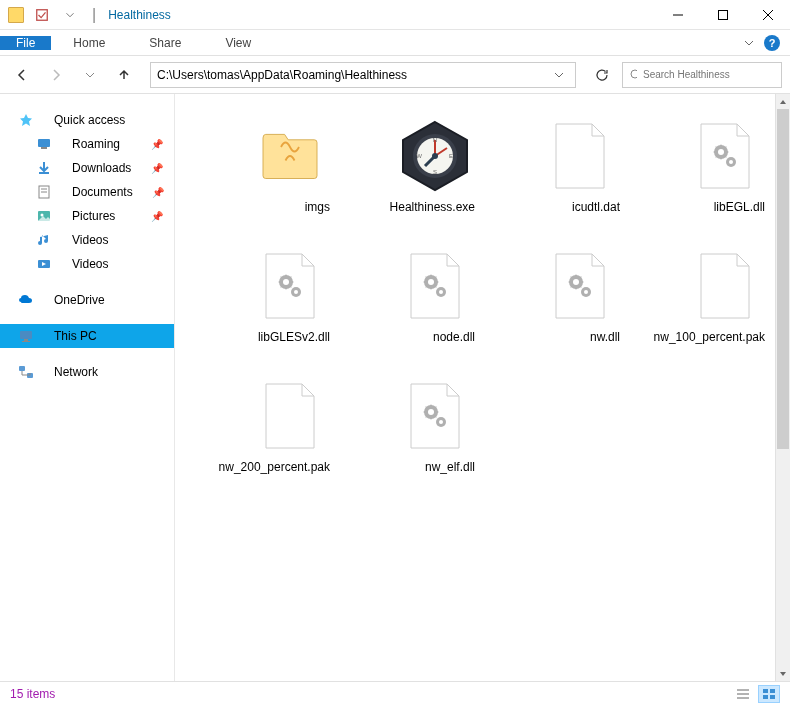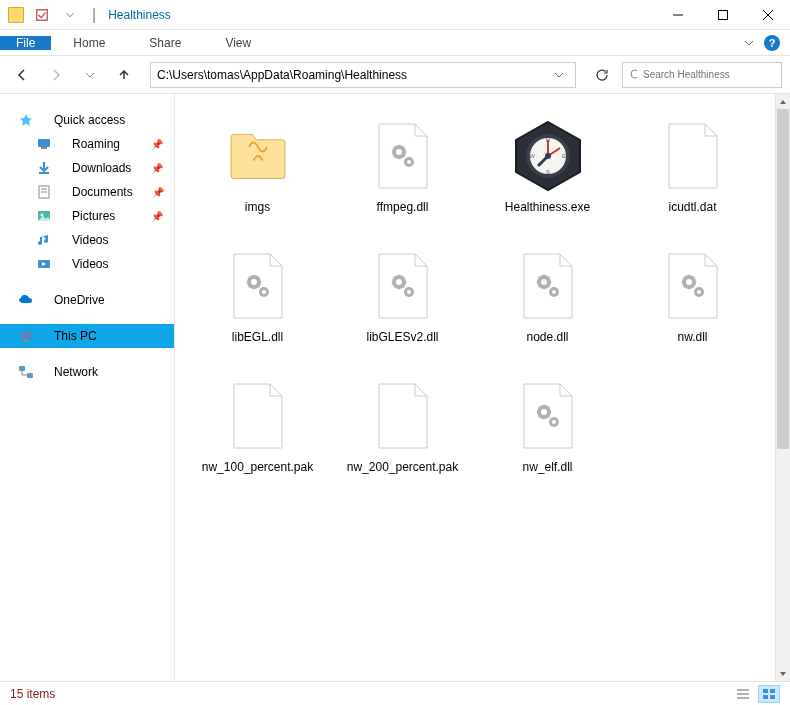--- a/index.html
+++ b/index.html
@@ -38,30 +38,30 @@
 .body { display: flex; height: calc(705px - 30px - 26px - 38px - 24px); }
 .sidebar { width: 175px; border-right: 1px solid #e8e8e8; padding-top: 14px; overflow: hidden; }
 .side-item { height: 24px; display: flex; align-items: center; padding-left: 18px; gap: 20px; font-size: 12px; color: #000; cursor: pointer; }
 .side-item.selected { background: #0ea5e9; }
 .side-item.sub { padding-left: 36px; }
 .side-icon { width: 16px; height: 16px; flex-shrink: 0; display: flex; align-items: center; justify-content: center; }
 .pin { margin-left: auto; margin-right: 10px; color: #888; font-size: 10px; }
 .side-group-gap { height: 12px; }
 
 .content { flex: 1; padding: 14px 10px; display: flex; flex-wrap: wrap; align-content: flex-start; gap: 0; overflow-y: auto; position: relative; }
-.file-item { width: 145px; height: 130px; display: flex; flex-direction: column; align-items: center; justify-content: flex-start; padding-top: 8px; cursor: pointer; }
+.file-item { width: 145px; height: 130px; display: flex; flex-direction: column; align-items: flex-end; justify-content: flex-start; padding-top: 8px; cursor: pointer; }
 .file-icon-wrap { width: 80px; height: 80px; display: flex; align-items: center; justify-content: center; }
 .file-label { font-size: 12px; text-align: center; color: #000; margin-top: 4px; max-width: 130px; word-wrap: break-word; line-height: 1.2; }
 
 .scrollbar-v { position: absolute; right: 0; top: 94px; bottom: 24px; width: 15px; background: #f0f0f0; border-left: 1px solid #e1e1e1; }
 .scroll-arrow { height: 15px; display: flex; align-items: center; justify-content: center; color: #666; cursor: pointer; }
 .scroll-thumb { position: absolute; top: 15px; left: 1px; right: 1px; height: 340px; background: #cdcdcd; }
 
 
-.statusbar { height: 24px; border-top: 1px solid #e1e1e1; display: flex; align-items: center; padding: 0 10px; font-size: 12px; color: #7f1d1d; background: #fff; position: absolute; bottom: 0; left: 0; right: 0; }
+.statusbar { height: 24px; border-top: 1px solid #e1e1e1; display: flex; align-items: center; padding: 0 10px; font-size: 12px; color: #a21caf; background: #fff; position: absolute; bottom: 0; left: 0; right: 0; }
 .status-right { margin-left: auto; display: flex; gap: 4px; }
 .view-btn { width: 22px; height: 18px; display: flex; align-items: center; justify-content: center; cursor: pointer; border: 1px solid transparent; }
 .view-btn.active { background: #cce8ff; border-color: #99d1ff; }
 </style>
 </head>
 <body>
 
 <div class="titlebar">
   <div class="titlebar-left">
     <div class="titlebar-icon"></div>
@@ -265,38 +265,20 @@
 
   <div class="content" id="file-grid">
       <div class="file-item">
         <div class="file-icon-wrap">
           <svg width="72" height="72" viewBox="0 0 80 80">
             <path d="M10 20 L10 62 Q10 65 13 65 L67 65 Q70 65 70 62 L70 25 Q70 22 67 22 L38 22 L34 16 L13 16 Q10 16 10 20" fill="#ffe29a" stroke="#d4a84b"></path>
             <path d="M30 30 Q35 20 40 30 Q45 40 50 30 M35 45 Q40 35 45 45" fill="none" stroke="#e8a33d" stroke-width="2"></path>
           </svg>
         </div>
         <div class="file-label">imgs</div>
-      </div>
-      <div class="file-item">
-        <div class="file-icon-wrap">
-          <svg width="64" height="72" viewBox="0 0 64 72">
-            <path d="M8 4 L44 4 L56 16 L56 68 L8 68 Z" fill="#fff" stroke="#ccc"></path>
-            <path d="M44 4 L44 16 L56 16" fill="none" stroke="#ccc"></path>
-            <g transform="translate(20,24)">
-              <circle cx="8" cy="8" r="7" fill="#b0b0b0"></circle>
-              <circle cx="8" cy="8" r="3" fill="#fff"></circle>
-              <path d="M8 0 L9 2 L7 2 Z M8 16 L9 14 L7 14 Z M0 8 L2 9 L2 7 Z M16 8 L14 9 L14 7 Z M2.3 2.3 L4 3 L3 4 Z M13.7 13.7 L12 13 L13 12 Z M13.7 2.3 L13 4 L12 3 Z M2.3 13.7 L3 12 L4 13 Z" fill="#b0b0b0"></path>
-            </g>
-            <g transform="translate(32,36)">
-              <circle cx="6" cy="6" r="5" fill="#b0b0b0"></circle>
-              <circle cx="6" cy="6" r="2" fill="#fff"></circle>
-            </g>
-          </svg>
-        </div>
-        <div class="file-label">ffmpeg.dll</div>
       </div>
       <div class="file-item">
         <div class="file-icon-wrap">
           <svg width="80" height="80" viewBox="0 0 80 80">
             <polygon points="40,6 72,24 72,56 40,74 8,56 8,24" fill="#2b2f38" stroke="#1a1d24" stroke-width="2"></polygon>
             <circle cx="40" cy="40" r="22" fill="#3a3f4a"></circle>
             <circle cx="40" cy="40" r="18" fill="#f5f5f0"></circle>
             <path d="M40 24 L40 40 M40 40 L52 32" stroke="#c0392b" stroke-width="2"></path>
             <path d="M40 40 L30 50" stroke="#2c3e50" stroke-width="3"></path>
             <circle cx="40" cy="40" r="3" fill="#2c3e50"></circle>

